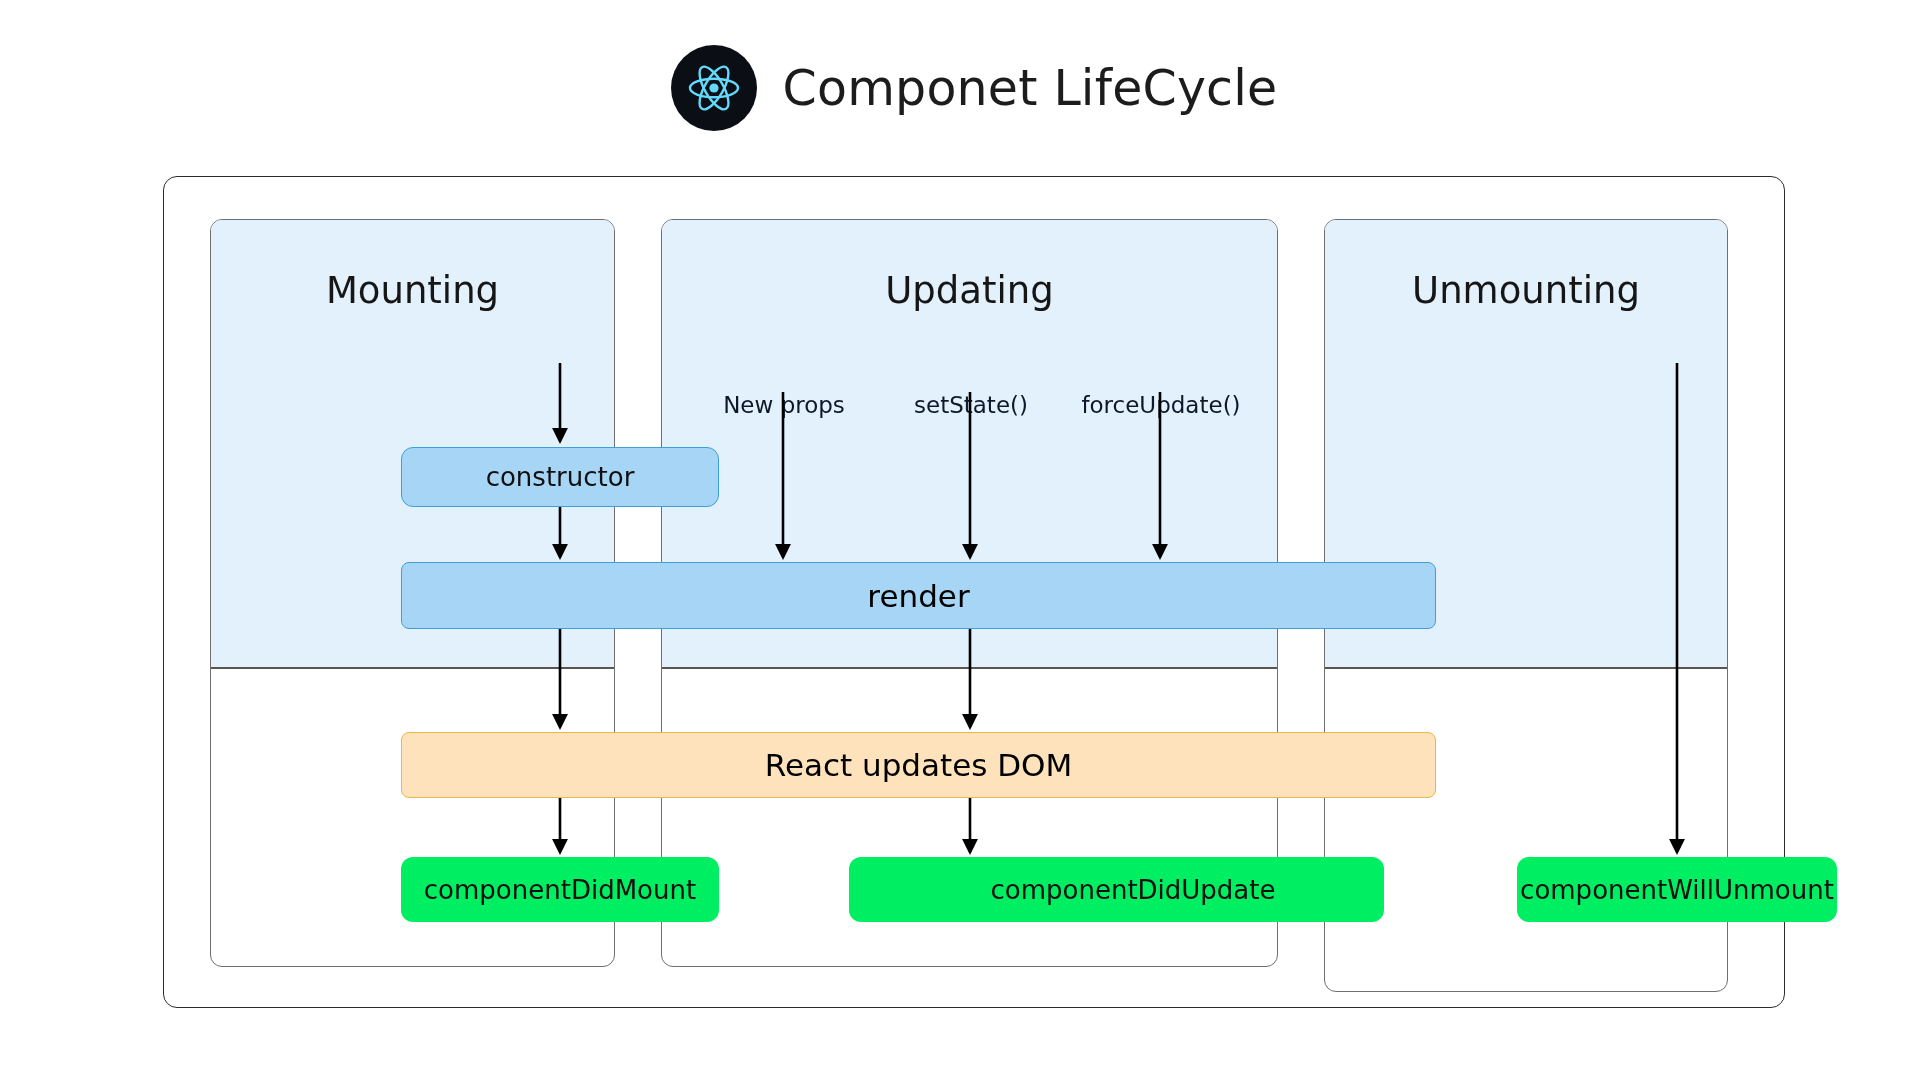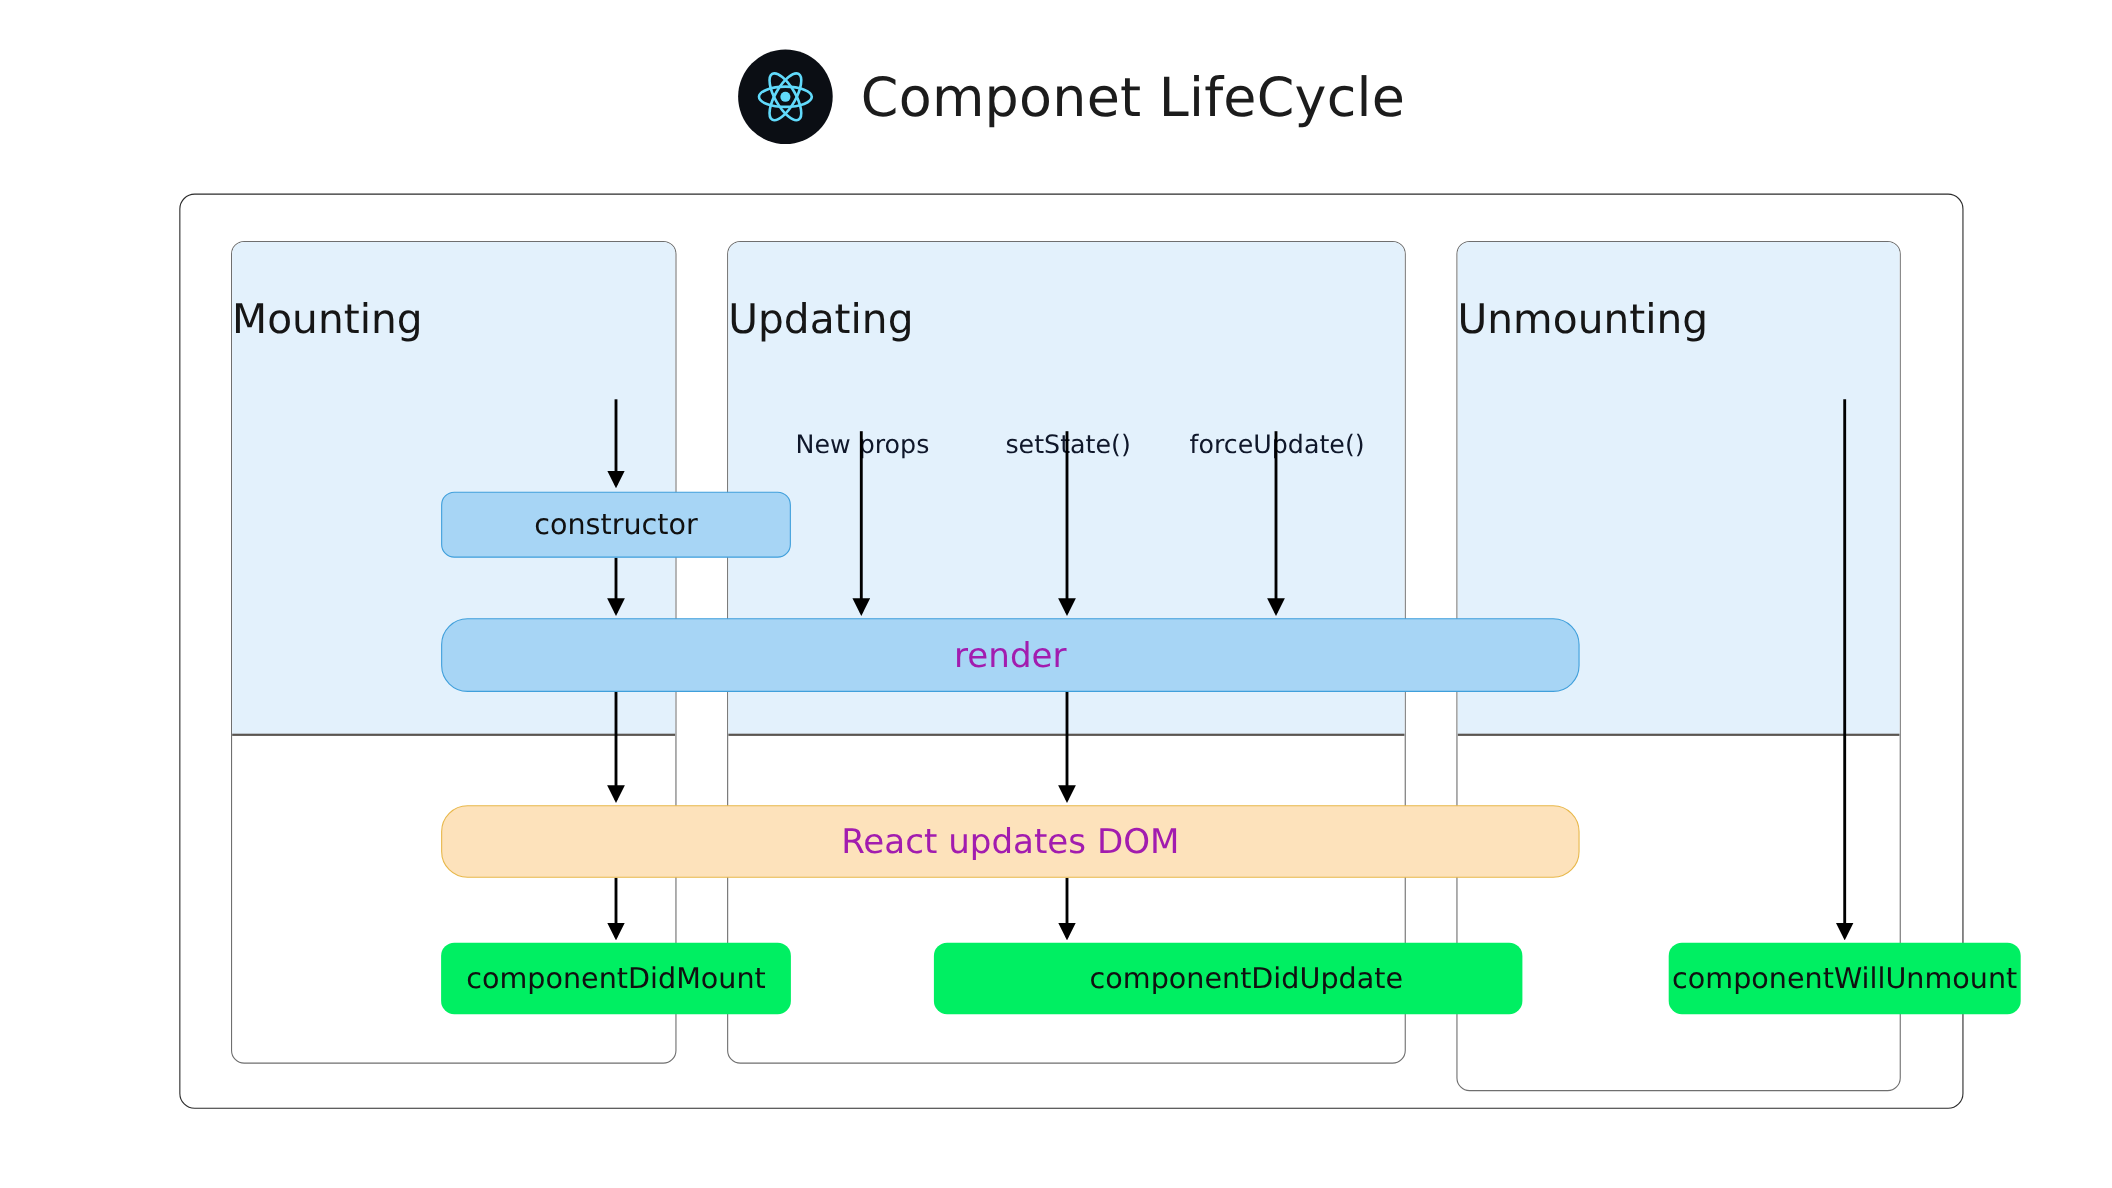--- a/index.html
+++ b/index.html
@@ -86,47 +86,47 @@
     background: #e3f1fc;
     border-bottom: 2.2px solid #5a5550;
     box-sizing: border-box;
   }
 
   .col-title {
     position: absolute;
     left: 0;
     top: 49px;
     width: 100%;
-    text-align: left;
+    text-align: center;
     font-size: 37px;
     color: #161616;
     font-weight: 400;
   }
 
   
   .trigger-label {
     position: absolute;
     top: 172px;
     font-size: 23px;
     color: #0f172a;
     text-align: center;
     white-space: nowrap;
     transform: translateX(-50%);
   }
 
   
   .bar {
     position: absolute;
     box-sizing: border-box;
-    border-radius: 24px;
+    border-radius: 8px;
     display: flex;
     align-items: center;
     justify-content: center;
     font-size: 31px;
-    color: #a21caf;
+    color: #000000;
   }
   .bar-render {
     left: 237px;
     top: 385px;
     width: 1035px;
     height: 67px;
     background: #a7d5f5;
     border: 1.6px solid #3f9fdb;
   }
   .bar-dom {

